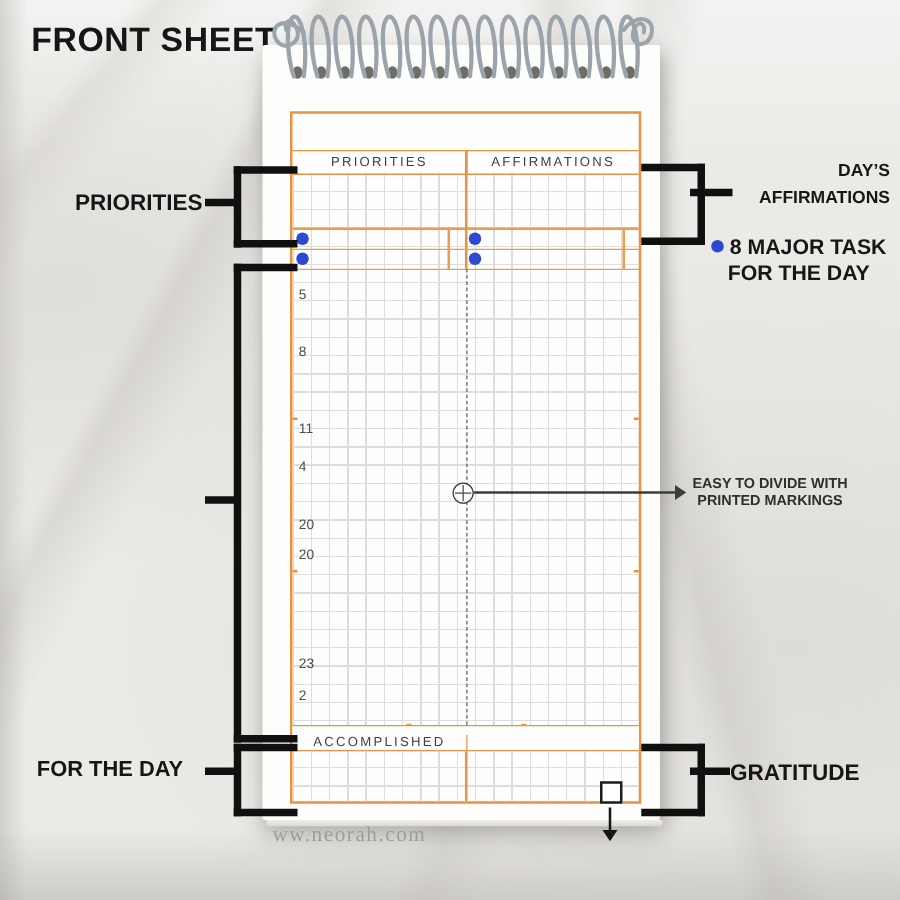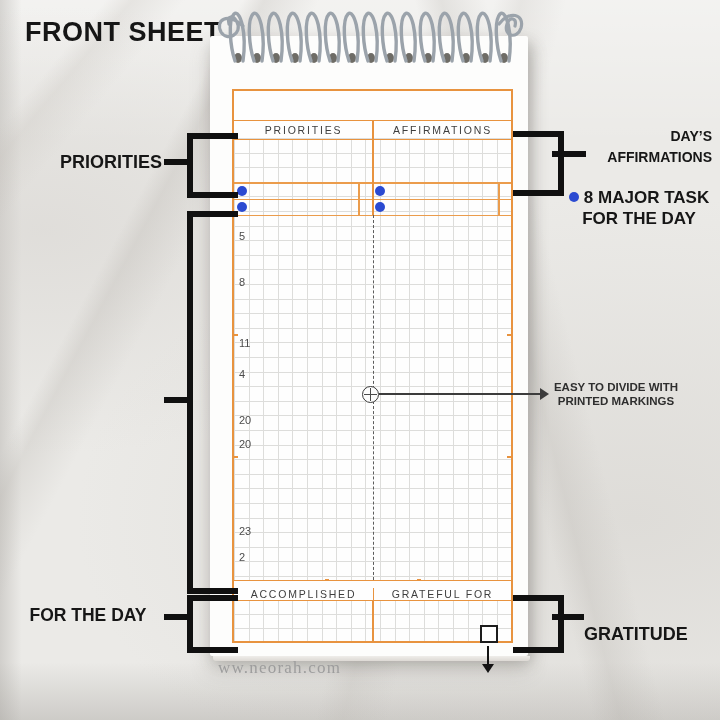--- a/index.html
+++ b/index.html
@@ -55,21 +55,21 @@
   .bk.open-left{border-left:none;}
   .stub{position:absolute;height:6px;background:#101010;}
   .lbl{position:absolute;font-weight:700;color:#161616;}
   .lbl-title{left:25px;top:17px;font-size:27px;font-weight:800;letter-spacing:.5px;}
   .lbl-priorities{left:30px;top:152px;width:132px;text-align:right;font-size:18px;}
   .lbl-affirm{left:568px;top:126px;width:144px;text-align:right;font-size:14px;line-height:21px;}
   .lbl-task{left:560px;top:187px;width:158px;text-align:center;font-size:17px;line-height:21px;}
   .lbl-hourly{left:26px;top:368px;width:142px;text-align:center;font-size:18px;line-height:22px;}
   .lbl-divide{left:548px;top:380px;width:136px;text-align:center;font-size:11.5px;line-height:14px;color:#2e2e2e;}
   .lbl-accomp{left:10px;top:605px;width:156px;text-align:center;font-size:17.5px;line-height:21px;}
-  .lbl-grat{left:584px;top:624px;font-size:18px;}
+  .lbl-grat{left:584px;top:608px;font-size:18px;}
   .lbl-5mm{left:460px;top:674px;width:68px;text-align:center;font-size:17.5px;line-height:20px;}
   .task-bullet{display:inline-block;width:10px;height:10px;border-radius:50%;background:#2b4ad1;
       margin-right:5px;vertical-align:1px;}
   .website{position:absolute;left:218px;top:658px;font-family:"Liberation Serif",serif;
       font-size:17px;letter-spacing:1.2px;color:#9d9d9d;}
   
   .divide-line{position:absolute;left:379px;top:393px;width:162px;height:2px;background:#3c3c3c;}
   .divide-head{position:absolute;left:540px;top:388px;width:0;height:0;
       border-left:9px solid #3c3c3c;border-top:6px solid transparent;border-bottom:6px solid transparent;}
   .crosshair{position:absolute;left:362px;top:386px;width:15px;height:15px;border:1.8px solid #3a3a3a;
@@ -158,21 +158,20 @@
 
     <div class="tick" style="left:0;top:243px"></div>
     <div class="tick" style="right:0;top:243px"></div>
     <div class="tick" style="left:0;top:365px"></div>
     <div class="tick" style="right:0;top:365px"></div>
     <div class="tick" style="left:91px;top:488px"></div>
     <div class="tick" style="left:183px;top:488px"></div>
 
     <div class="ftr-row">
       <div class="hdr-cell first">ACCOMPLISHED</div>
-      <div class="hdr-cell second">GRATEFUL FOR</div>
     </div>
 
     <div class="mm-square"></div>
   </div>
 
   <div class="bk open-right" style="left:187px;top:133px;width:45px;height:53px"></div>
   <div class="stub" style="left:164px;top:159px;width:28px"></div>
   <div class="lbl lbl-priorities">PRIORITIES</div>
 
   <div class="bk open-right" style="left:187px;top:211px;width:45px;height:371px"></div>

